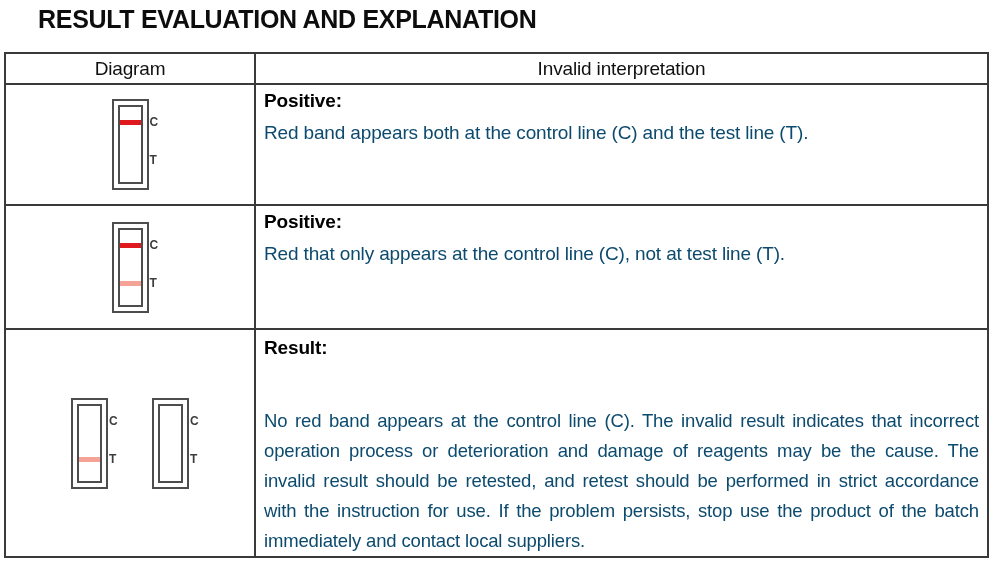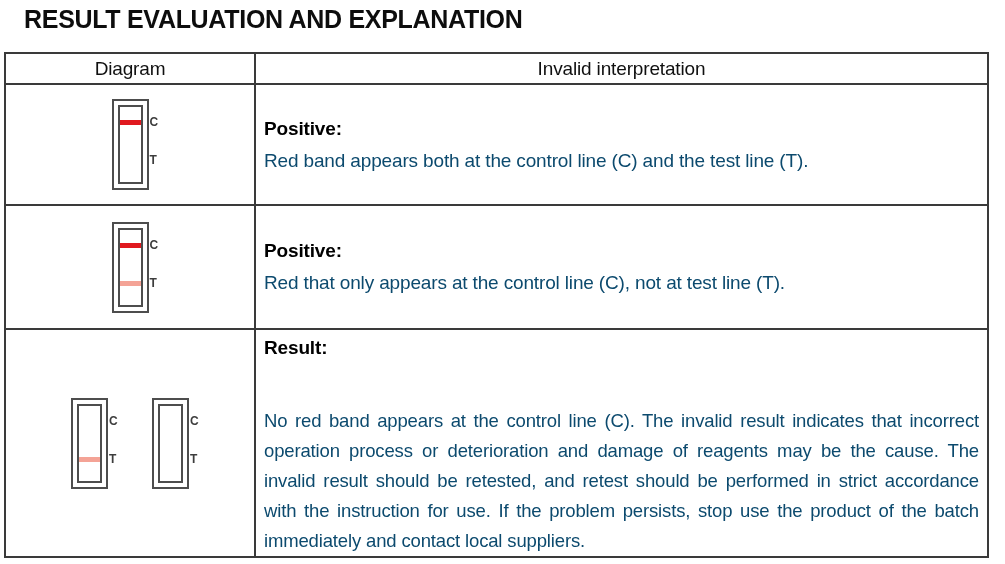--- a/index.html
+++ b/index.html
@@ -11,21 +11,21 @@
   body{
     width:1005px;height:564px;
     font-family:"Liberation Sans","DejaVu Sans",sans-serif;
     color:#111;
     position:relative;
     overflow:hidden;
   }
   #page{position:relative;width:1005px;height:564px;background:#fff;}
 
   .title{
-    position:absolute;left:24px;top:5px;margin:0;
+    position:absolute;left:38px;top:5px;margin:0;
     font-size:25px;line-height:28px;font-weight:700;
     letter-spacing:-0.3px;color:#0d0d0d;white-space:nowrap;
   }
 
   table.result-table{
     position:absolute;left:4px;top:52px;width:985px;
     border-collapse:collapse;table-layout:fixed;
     background:#fff;
   }
   .result-table col.col-diagram{width:250px;}
@@ -68,21 +68,21 @@
   .band-t{top:51px;}
   .cassette .label{
     position:absolute;left:calc(100% + 3px);
     font-size:12px;font-weight:700;color:#3d3d3d;line-height:12px;
   }
   .label-c{top:15px;}
   .label-t{top:53px;}
 
   .text-cell{padding:0;}
   .interp{
-    display:flex;flex-direction:column;justify-content:center;
+    display:flex;flex-direction:column;justify-content:flex-start;
     height:100%;
     padding:0 8px 0 8px;
   }
   .row-invalid .interp{justify-content:flex-start;padding-top:3px;}
   .heading{
     font-size:19px;font-weight:700;letter-spacing:-0.15px;
     line-height:32px;color:#000;
   }
   .desc{
     font-size:19px;letter-spacing:-0.15px;

